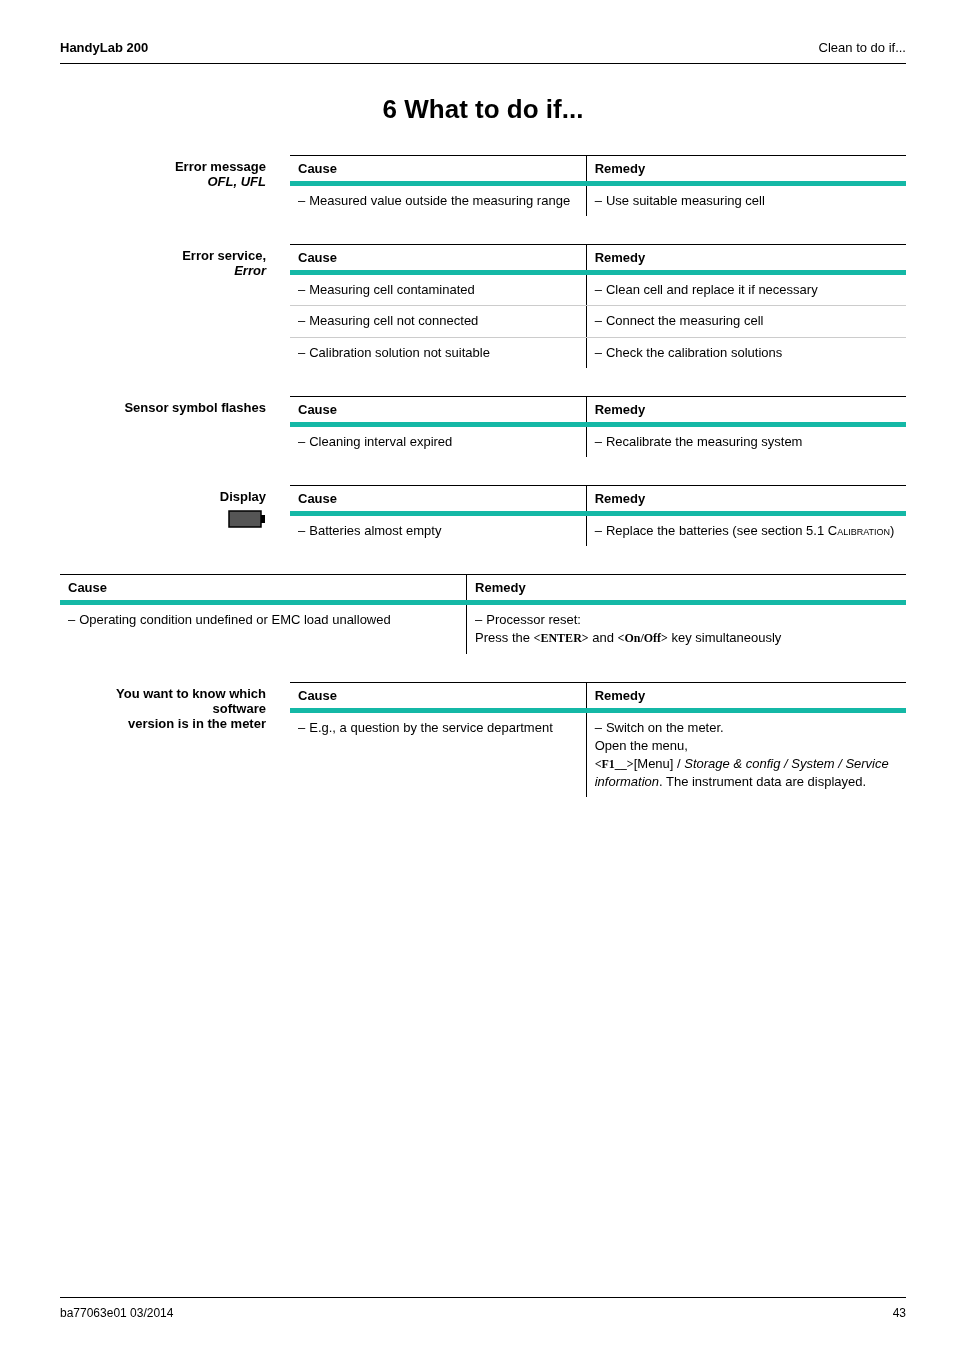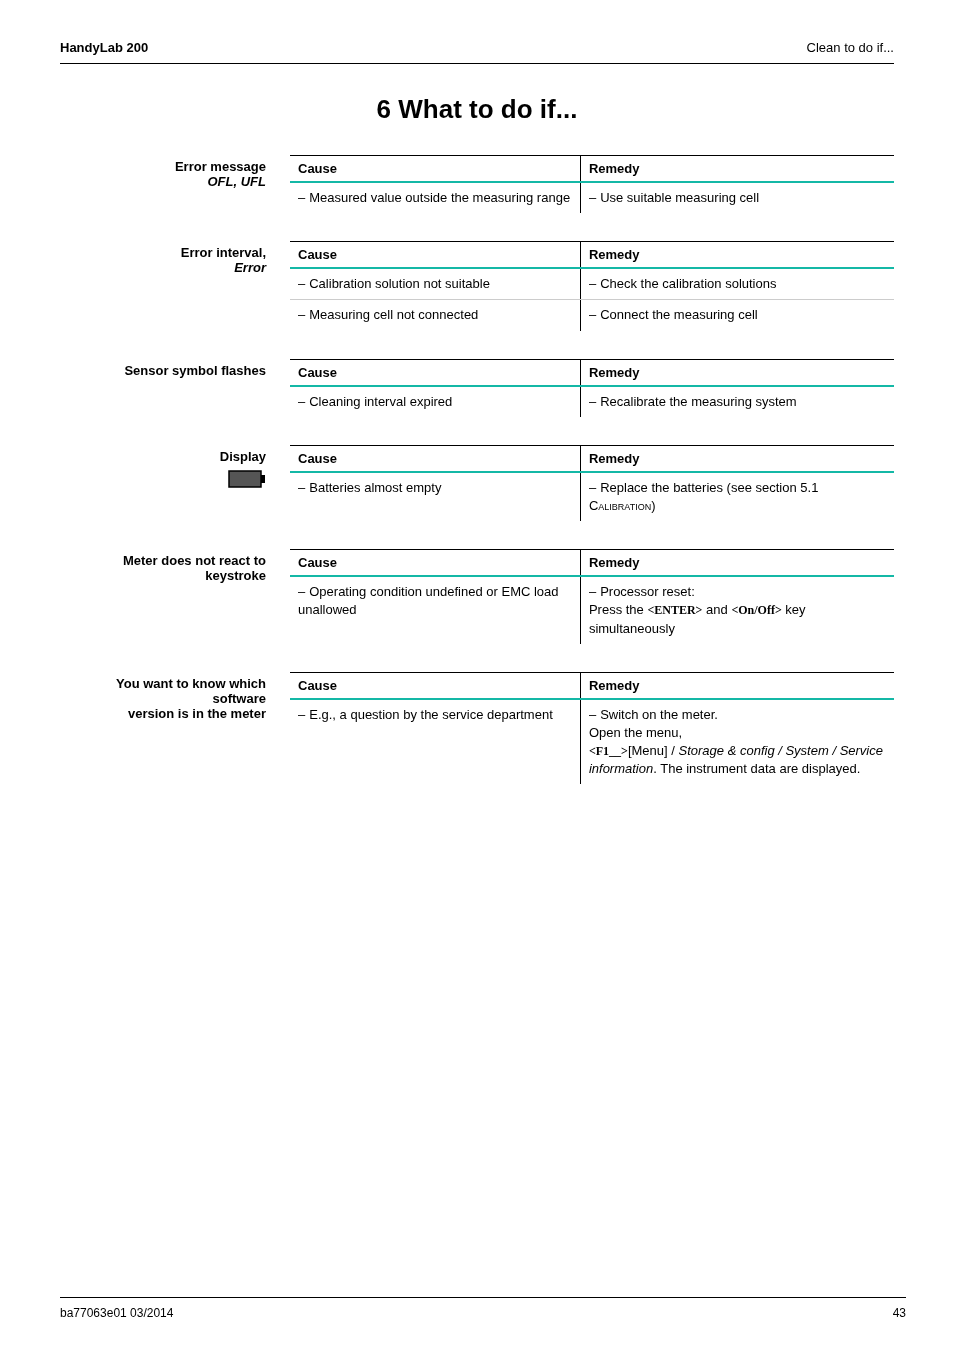--- a/index.html
+++ b/index.html
@@ -8,21 +8,21 @@
       font-size: 13px;
       background: #fff;
       color: #000;
       width: 954px;
       min-height: 1350px;
       padding: 0;
     }
     .page {
       width: 954px;
       min-height: 1350px;
-      padding: 40px 60px 40px 60px;
+      padding: 40px 48px 40px 60px;
       position: relative;
     }
     .header {
       display: flex;
       justify-content: space-between;
       align-items: flex-start;
       padding-bottom: 8px;
       border-bottom: 1.5px solid #000;
       margin-bottom: 30px;
     }
@@ -60,21 +60,21 @@
     .left-label em {
       font-style: italic;
       font-weight: bold;
     }
     .table-area {
       flex: 1;
       border-top: 1.5px solid #000;
     }
     .table-header {
       display: flex;
-      border-bottom: 2px solid #14b8a6;
+      border-bottom: 5px solid #14b8a6;
     }
     .col-cause {
       width: 48%;
       padding: 5px 8px;
       font-weight: bold;
       font-size: 13px;
     }
     .col-remedy {
       width: 52%;
       padding: 5px 8px;
@@ -149,35 +149,39 @@
       </div>
       <div class="table-row">
         <div class="cell-cause"><span class="dash">–</span>Measured value outside the measuring range</div>
         <div class="cell-remedy"><span class="dash">–</span>Use suitable measuring cell</div>
       </div>
     </div>
   </div>
 
   <div class="trouble-section">
     <div class="left-label">
-      <strong>Error interval,</strong><br>
+      <strong>Error service,</strong><br>
       <em>Error</em>
     </div>
     <div class="table-area">
       <div class="table-header">
         <div class="col-cause">Cause</div>
         <div class="col-remedy">Remedy</div>
+      </div>
+      <div class="table-row">
+        <div class="cell-cause"><span class="dash">–</span>Measuring cell contaminated</div>
+        <div class="cell-remedy"><span class="dash">–</span>Clean cell and replace it if necessary</div>
+      </div>
+      <div class="table-row">
+        <div class="cell-cause"><span class="dash">–</span>Measuring cell not connected</div>
+        <div class="cell-remedy"><span class="dash">–</span>Connect the measuring cell</div>
       </div>
       <div class="table-row">
         <div class="cell-cause"><span class="dash">–</span>Calibration solution not suitable</div>
         <div class="cell-remedy"><span class="dash">–</span>Check the calibration solutions</div>
-      </div>
-      <div class="table-row">
-        <div class="cell-cause"><span class="dash">–</span>Measuring cell not connected</div>
-        <div class="cell-remedy"><span class="dash">–</span>Connect the measuring cell</div>
       </div>
     </div>
   </div>
 
   <div class="trouble-section">
     <div class="left-label">
       <strong>Sensor symbol flashes</strong>
     </div>
     <div class="table-area">
       <div class="table-header">
@@ -207,23 +211,20 @@
         <div class="col-remedy">Remedy</div>
       </div>
       <div class="table-row">
         <div class="cell-cause"><span class="dash">–</span>Batteries almost empty</div>
         <div class="cell-remedy"><span class="dash">–</span>Replace the batteries (see section 5.1 <span style="font-variant: small-caps;">Calibration</span>)</div>
       </div>
     </div>
   </div>
 
   <div class="trouble-section">
-    <div class="left-label">
-      <strong>Meter does not react to<br>keystroke</strong>
-    </div>
     <div class="table-area">
       <div class="table-header">
         <div class="col-cause">Cause</div>
         <div class="col-remedy">Remedy</div>
       </div>
       <div class="table-row">
         <div class="cell-cause"><span class="dash">–</span>Operating condition undefined or EMC load unallowed</div>
         <div class="cell-remedy"><span class="dash">–</span>Processor reset:<br>Press the <kbd>&lt;ENTER&gt;</kbd> and <kbd>&lt;On/Off&gt;</kbd> key simultaneously</div>
       </div>
     </div>

